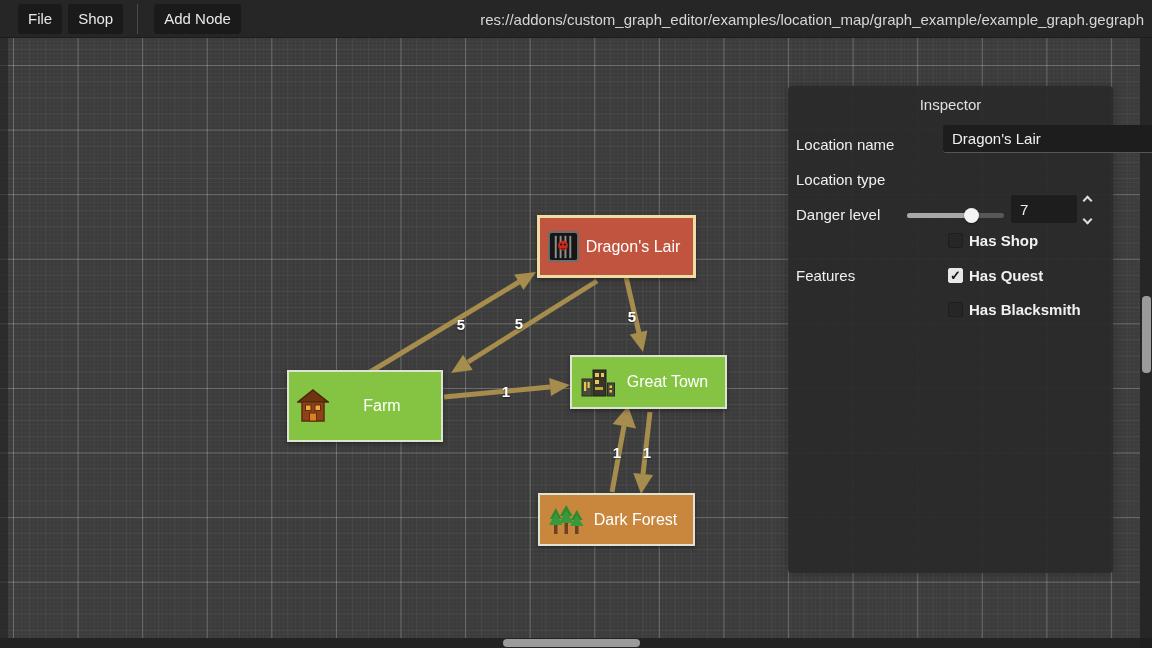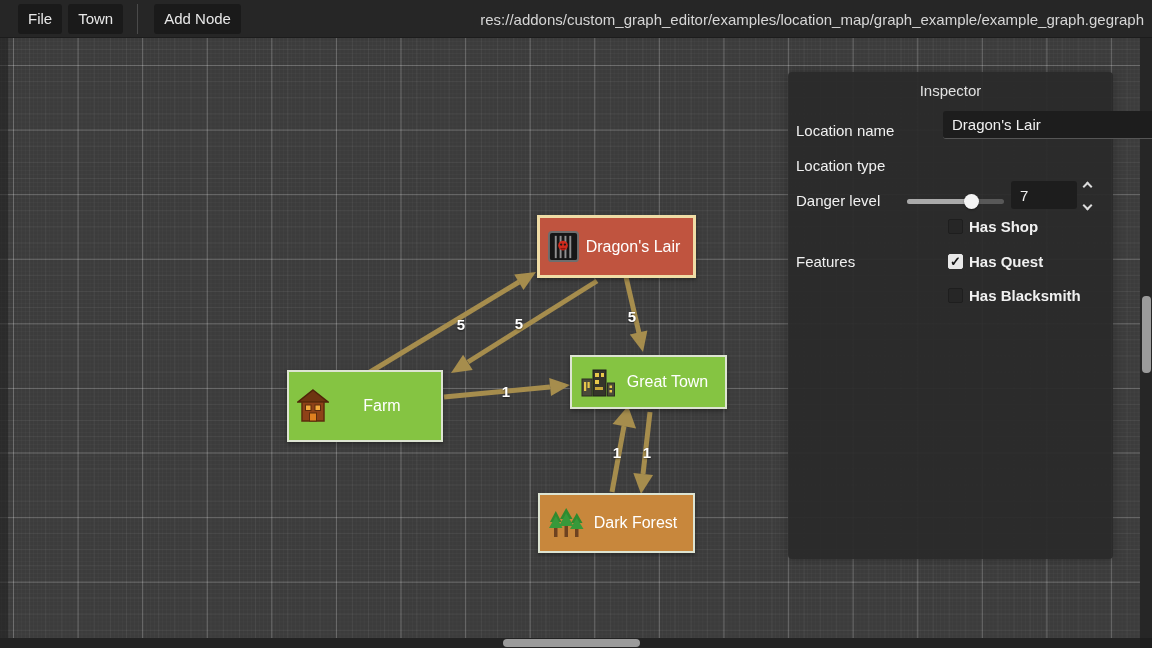--- a/index.html
+++ b/index.html
@@ -41,21 +41,21 @@
 
   
   .node { position:absolute; display:flex; align-items:center; z-index:3;
           border:2px solid #dde4d2; box-shadow:0 2px 4px rgba(0,0,0,0.35); cursor:default; }
   .node.selected { border:3px solid #f0dda6; }
   .node .nicon { flex:0 0 auto; margin-left:8px; display:flex; align-items:center; }
   .node .nlabel { flex:1 1 auto; text-align:center; color:#ffffff; font-size:16px;
                   padding-right:6px; }
 
   
-  .inspector { position:absolute; left:788px; top:34px; width:325px; height:487px;
+  .inspector { position:absolute; left:788px; top:48px; width:325px; height:487px;
                background:rgba(42,42,42,0.93); border-radius:4px; z-index:10;
                padding-top:6px; color:#e8e8e8; box-shadow:0 0 10px rgba(0,0,0,0.25); }
   .insp-title { text-align:center; font-size:15px; color:#e0e0e0; line-height:26px; height:26px; }
   .irow { display:flex; align-items:flex-end; height:35px; padding-right:12px; }
   .ilabel { flex:0 0 155px; padding-left:8px; font-size:15px; color:#f0f0f0; }
   .ifield { flex:1 1 auto; height:28px; background:#1d1d1d; border:none; border-radius:3px;
             color:#f0f0f0; font-size:15px; padding:0 9px;
             border-bottom:1px solid #565656; outline:none;
             font-family:"Liberation Sans", sans-serif; }
   .iselect { flex:1 1 auto; height:28px; background:#1d1d1d; border-radius:3px;
@@ -98,21 +98,21 @@
   .hsb-track { position:absolute; left:0; bottom:0; width:1152px; height:10px; background:#232323; }
   .hsb-handle { position:absolute; left:503px; bottom:1px; width:137px; height:8px;
                 background:#9b9b9b; border-radius:4px; }
   .sb-corner { position:absolute; right:0; bottom:0; width:12px; height:10px; background:#1e1e1e; }
 </style>
 </head>
 <body>
 
 <div class="toolbar">
   <div class="tbtn">File</div>
-  <div class="tbtn">Town</div>
+  <div class="tbtn">Shop</div>
   <div class="tsep"></div>
   <div class="tbtn">Add Node</div>
   <div class="tpath">res://addons/custom_graph_editor/examples/location_map/graph_example/example_graph.gegraph</div>
 </div>
 
 <div class="canvas">
 
   <div class="leftstrip"></div>
 
   <svg class="edges">
@@ -191,21 +191,21 @@
         <rect x="15" y="14" width="4" height="4" fill="#e8c84a"></rect>
         <rect x="15" y="21" width="8" height="3" fill="#c8a83a"></rect>
         <rect x="27.5" y="17" width="7" height="13" fill="#4a4a3a" stroke="#2c2c22" stroke-width="1"></rect>
         <rect x="29.5" y="19.5" width="2.5" height="2.5" fill="#e8c84a"></rect>
         <rect x="29.5" y="24" width="2.5" height="2.5" fill="#e8c84a"></rect>
       </svg>
     </span>
     <span class="nlabel">Great Town</span>
   </div>
 
-  <div class="node" style="left:538px; top:455px; width:157px; height:60px; background:#c8873c;">
+  <div class="node" style="left:538px; top:455px; width:157px; height:53px; background:#c8873c;">
     <span class="nicon">
       <svg width="36" height="32" viewBox="0 0 36 32">
         <rect x="6" y="20" width="3.5" height="10" fill="#6e4220"></rect>
         <polygon points="7.8,4 13.5,15 2,15" fill="#2f8a2f"></polygon>
         <polygon points="7.8,9 14.5,21 1,21" fill="#37993a"></polygon>
         <rect x="16.5" y="18" width="3.5" height="12" fill="#6e4220"></rect>
         <polygon points="18.2,1 24.5,12 12,12" fill="#2f8a2f"></polygon>
         <polygon points="18.2,6 25.5,19 11,19" fill="#37993a"></polygon>
         <rect x="27" y="20" width="3.5" height="10" fill="#6e4220"></rect>
         <polygon points="28.8,6 34.5,16 23,16" fill="#2f8a2f"></polygon>

